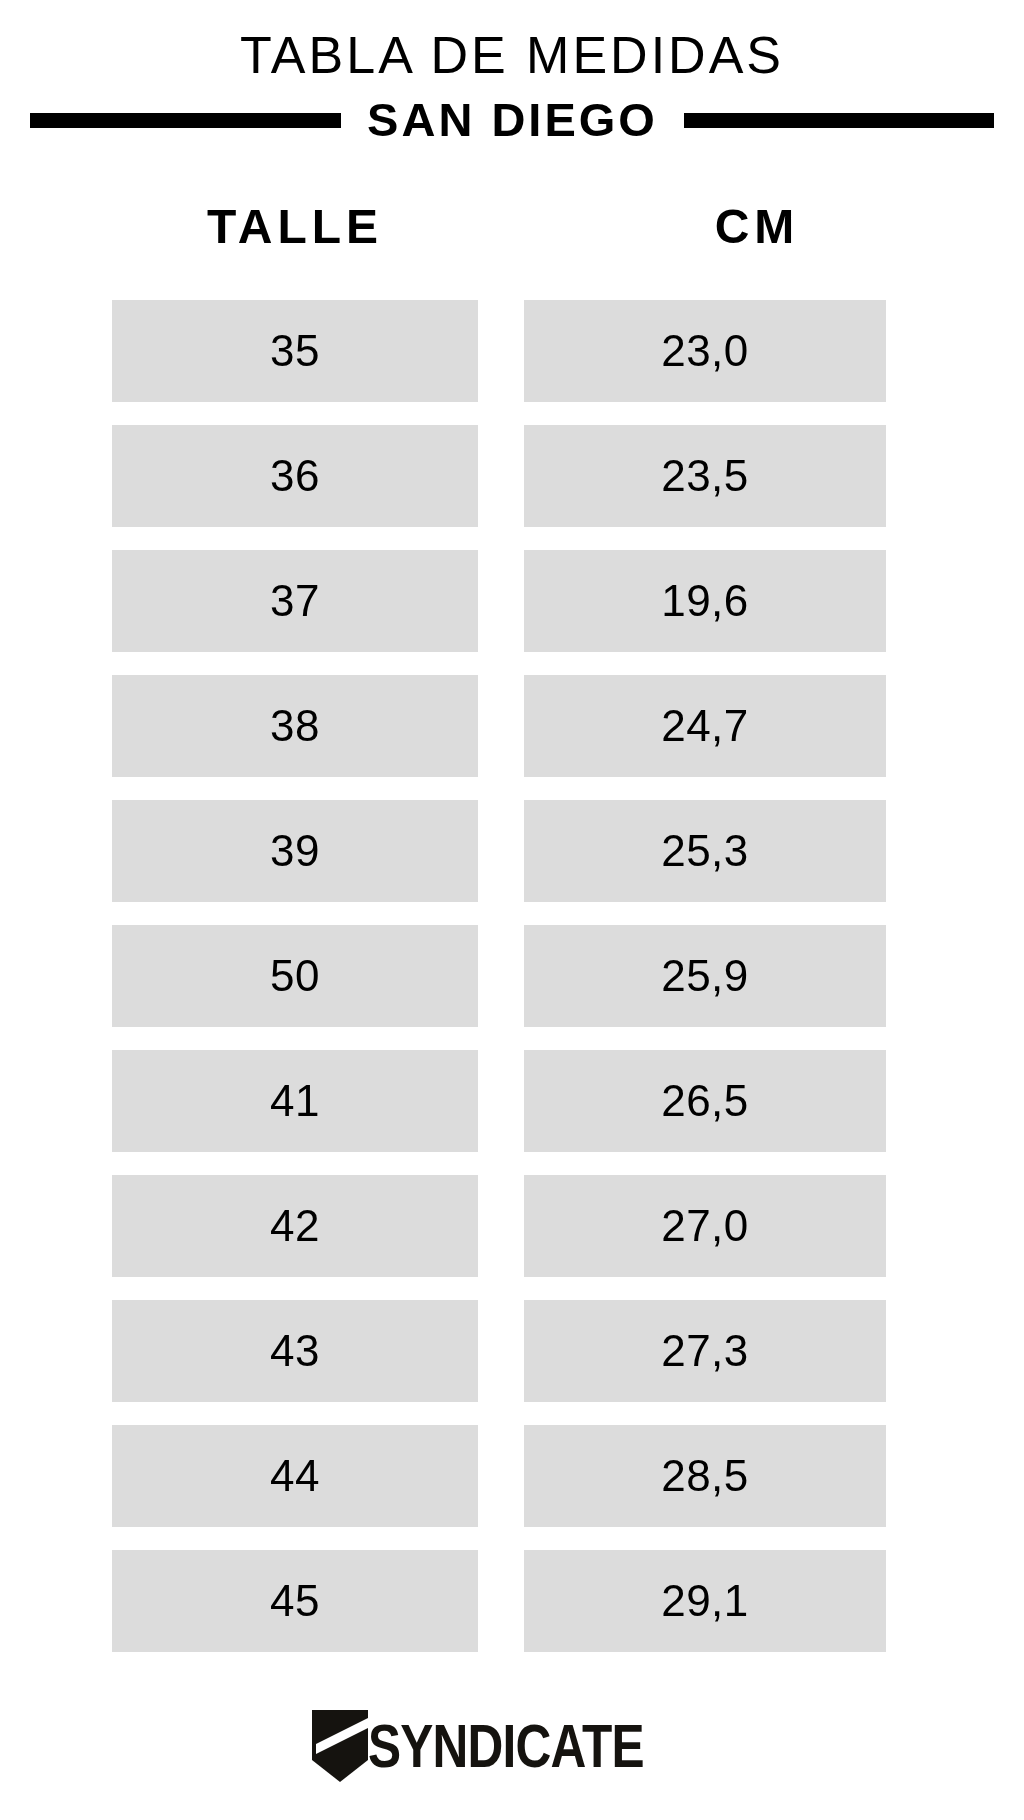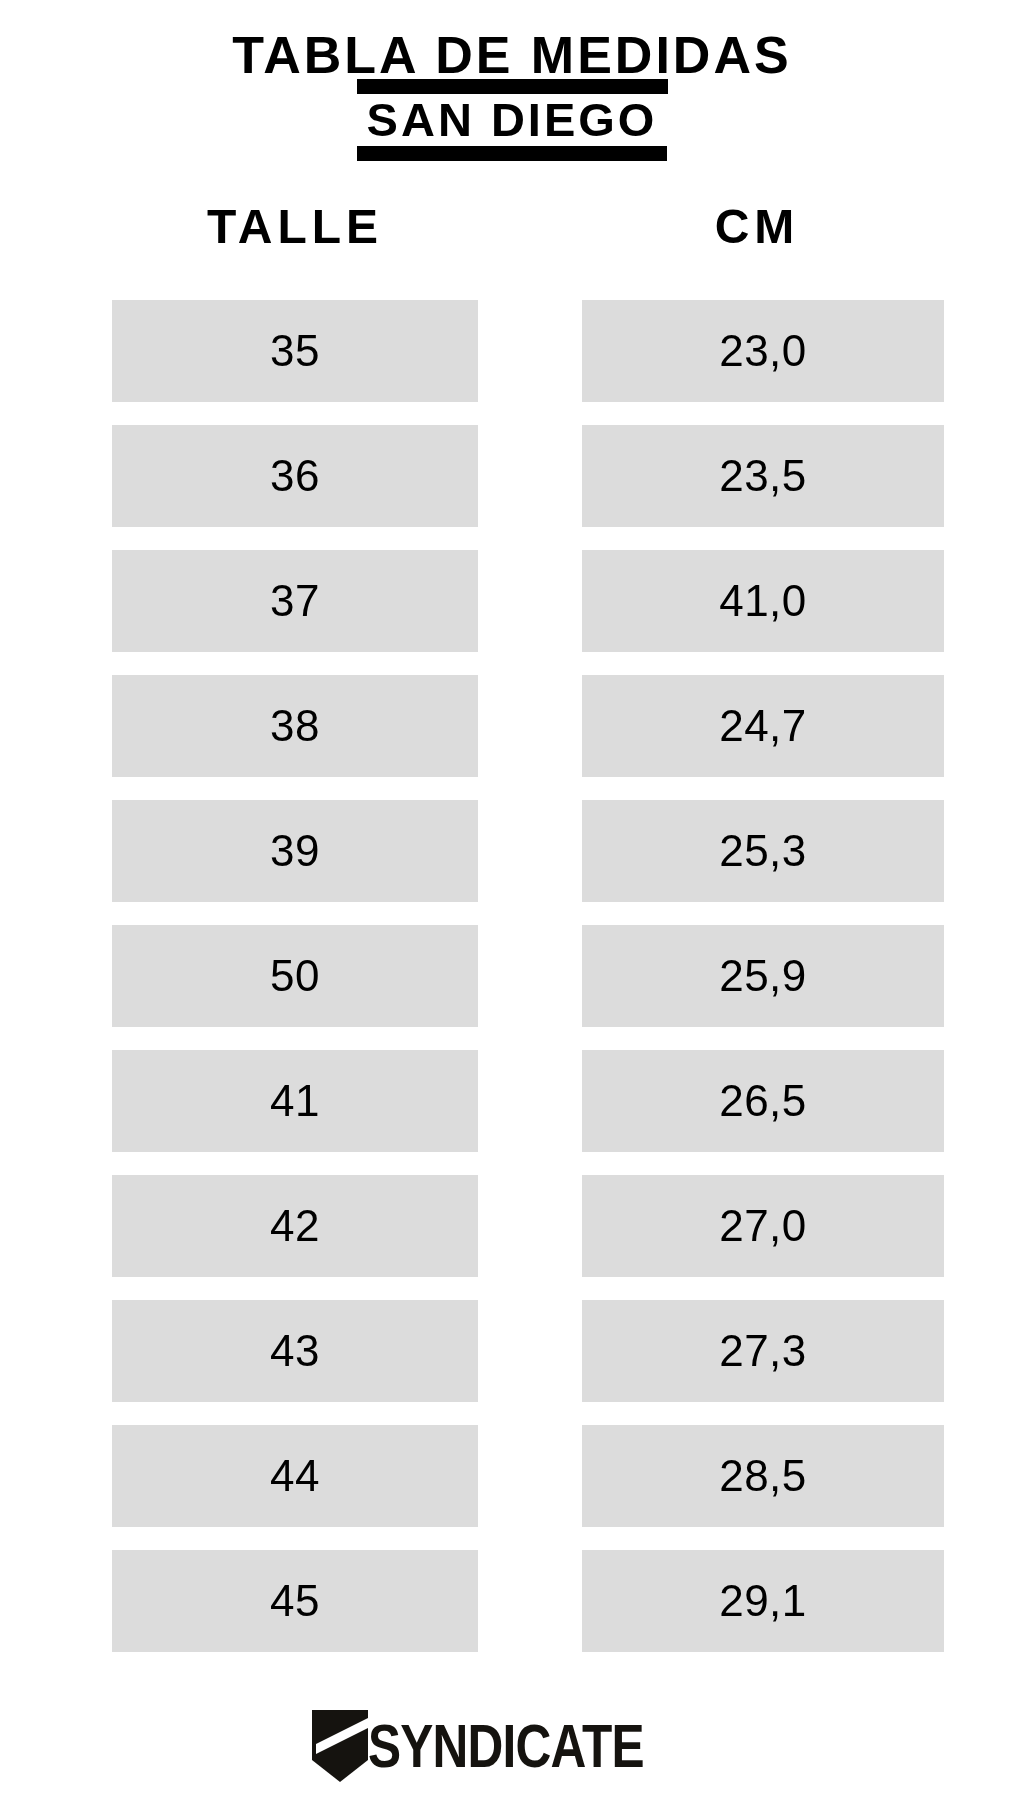--- a/index.html
+++ b/index.html
@@ -9,27 +9,27 @@
     font-family:"Liberation Sans", sans-serif;
     overflow:hidden;
   }
   .page { position:relative; width:1024px; height:1820px; background:#fff; }
 
   
   .title-block { position:absolute; top:0; left:0; width:1024px; height:170px; }
   .title-line1 {
     position:absolute; top:26px; left:0; width:1024px;
     text-align:center;
-    font-size:52px; font-weight:700; letter-spacing:3px;
+    font-size:52px; font-weight:400; letter-spacing:3px;
     color:#000; line-height:58px;
     white-space:nowrap;
   }
   .title-line2-row {
     position:absolute; top:92px; left:0; width:1024px; height:56px;
-    display:flex; align-items:center; justify-content:center;flex-direction:column;
+    display:flex; align-items:center; justify-content:center;
   }
   .rule { height:15px; background:#000; flex:0 0 auto; }
   .rule-left  { width:311px; }
   .rule-right { width:310px; }
   .title-line2 {
     font-size:47px; font-weight:700; letter-spacing:3px;
     color:#000; line-height:52px; white-space:nowrap;
     padding:0 26px;
   }
 
@@ -50,21 +50,21 @@
   .rows { position:absolute; top:300px; left:0; width:1024px; }
   .row { position:relative; height:102px; margin-bottom:23px; }
   .cell {
     position:absolute; top:0; height:102px;
     background:#dcdcdc;
     display:flex; align-items:center; justify-content:center;
     font-size:44px; font-weight:400; color:#000;
     letter-spacing:0.5px;
   }
   .cell-talle { left:112px; width:366px; }
-  .cell-cm    { left:582px; width:362px; }
+  .cell-cm    { left:524px; width:362px; }
 
   
   .footer {
     position:absolute; top:1706px; left:0; width:1024px; height:80px;
     display:flex; align-items:center; justify-content:center; 
   }
   .shield-icon { display:block; width:56px; height:72px; flex:0 0 auto; }
   .wordmark {
     font-size:62px; font-weight:700; letter-spacing:-1px;
     color:#15130f; line-height:62px;
@@ -97,21 +97,21 @@
         <div class="row">
           <div class="cell cell-talle">35</div>
           <div class="cell cell-cm">23,0</div>
         </div>
         <div class="row">
           <div class="cell cell-talle">36</div>
           <div class="cell cell-cm">23,5</div>
         </div>
         <div class="row">
           <div class="cell cell-talle">37</div>
-          <div class="cell cell-cm">41,0</div>
+          <div class="cell cell-cm">19,6</div>
         </div>
         <div class="row">
           <div class="cell cell-talle">38</div>
           <div class="cell cell-cm">24,7</div>
         </div>
         <div class="row">
           <div class="cell cell-talle">39</div>
           <div class="cell cell-cm">25,3</div>
         </div>
         <div class="row">

